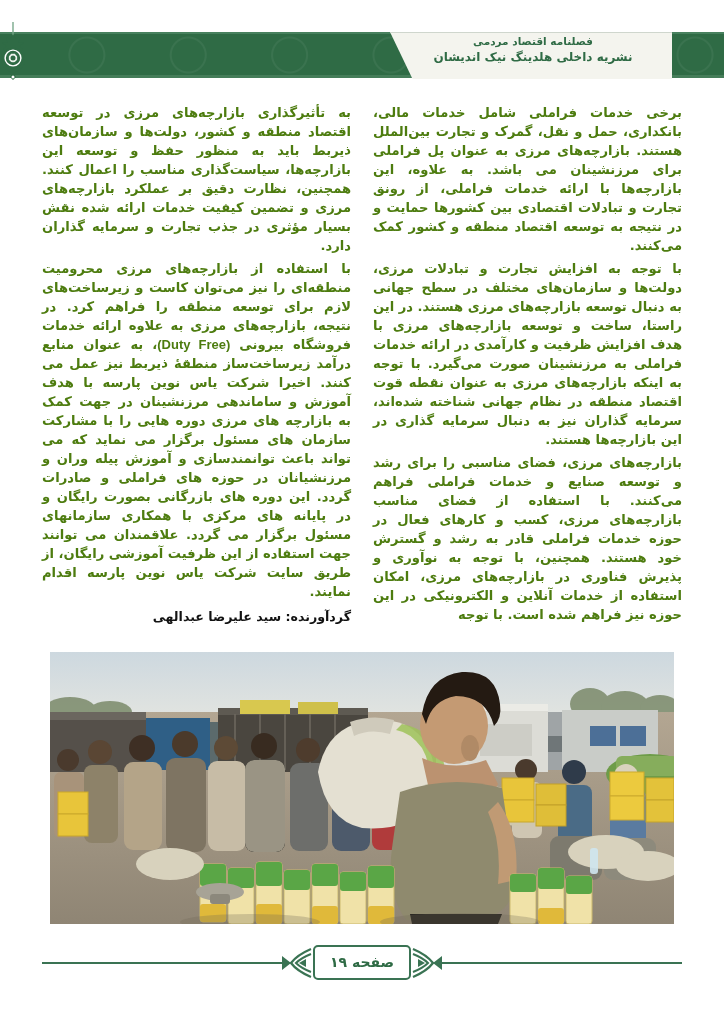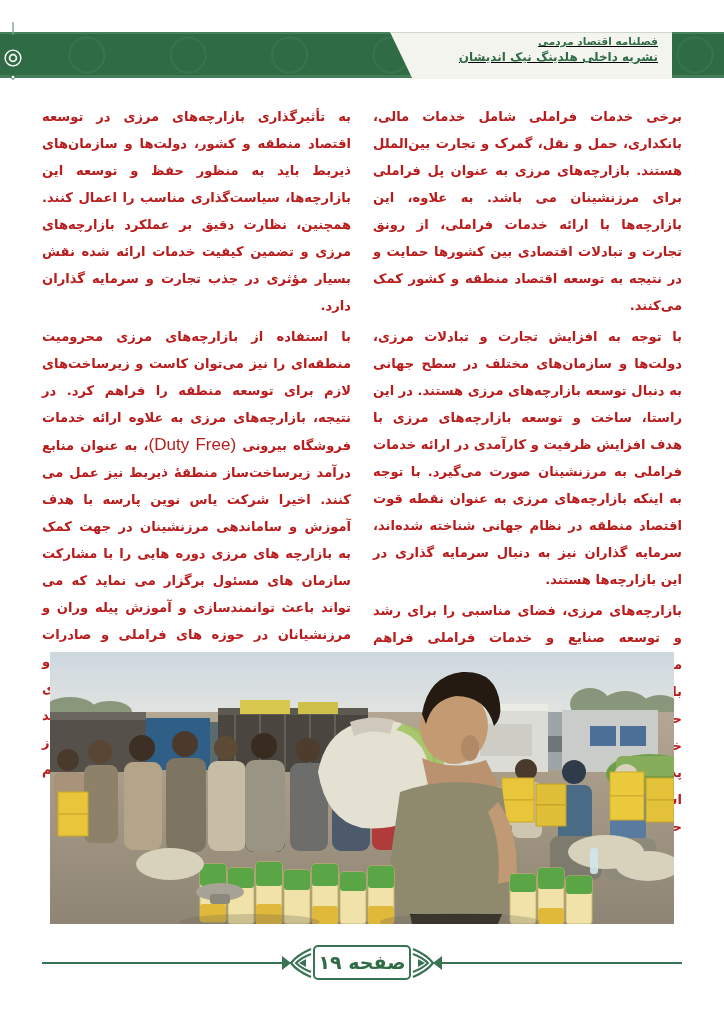--- a/index.html
+++ b/index.html
@@ -73,23 +73,22 @@
     background: #f4f4ee;
     clip-path: polygon(0% 0%, 100% 0%, 100% 100%, 8% 100%);
     border-top: 1px solid #cfd6cd;
     box-sizing: border-box;
   }
   .masthead-text {
     position: absolute;
     top: 12px;
     right: 66px;
     width: 250px;
-    text-align: right;
+    text-align: center;
     direction: rtl;
-    text-decoration: underline;
   }
   .masthead-line1,
   .masthead-line2 {
     color: #2f6b45;
     font-weight: 700;
     letter-spacing: 0;
     white-space: nowrap;
   }
   .masthead-line1 { font-size: 10.5px; line-height: 15px; }
   .masthead-line2 { font-size: 12px; line-height: 16px; }
@@ -114,34 +113,34 @@
     direction: rtl;
   }
   .column {
     width: 309px;
     direction: rtl;
     text-align: justify;
     text-align-last: right;
   }
   .para {
     margin: 0 0 4px 0;
-    color: #b91c1c;
+    color: #4d7c0f;
     font-size: 13.1px;
-    line-height: 27px;
+    line-height: 19px;
     font-weight: 700;
     text-align: justify;
     text-align-last: right;
     font-family: "DejaVu Sans", "Liberation Sans", sans-serif;
   }
   .latin {
     font-family: "Liberation Sans", sans-serif;
-    font-size: 17px;
+    font-size: 13px;
     direction: ltr;
     unicode-bidi: isolate;
-    font-weight: 400;
+    font-weight: 700;
   }
   .byline {
     margin: 2px 0 0 0;
     color: #121212;
     font-size: 12.6px;
     line-height: 23px;
     font-weight: 700;
     text-align: center;
   }
 
@@ -205,21 +204,21 @@
   }
   .footer-page-label {
     position: absolute;
     top: 0;
     left: 26px;
     width: 98px;
     height: 39px;
     line-height: 39px;
     text-align: center;
     color: #2f6b45;
-    font-size: 19px;
+    font-size: 14px;
     font-weight: 700;
     direction: rtl;
   }
   .footer-orn {
     position: absolute;
     top: 4px;
     width: 26px;
     height: 32px;
   }
   .footer-orn.l { left: 0px; }

